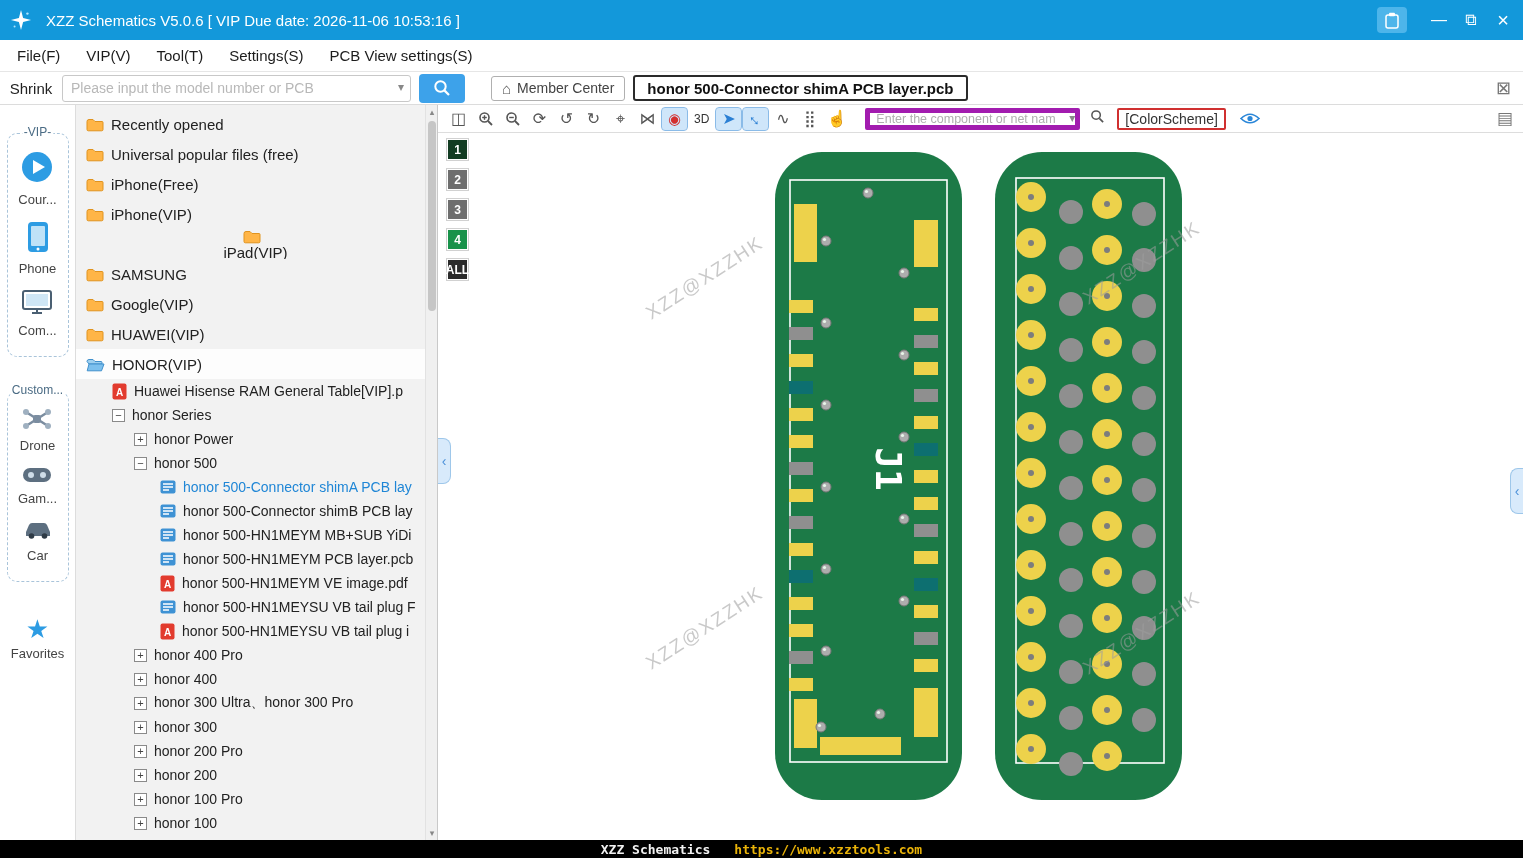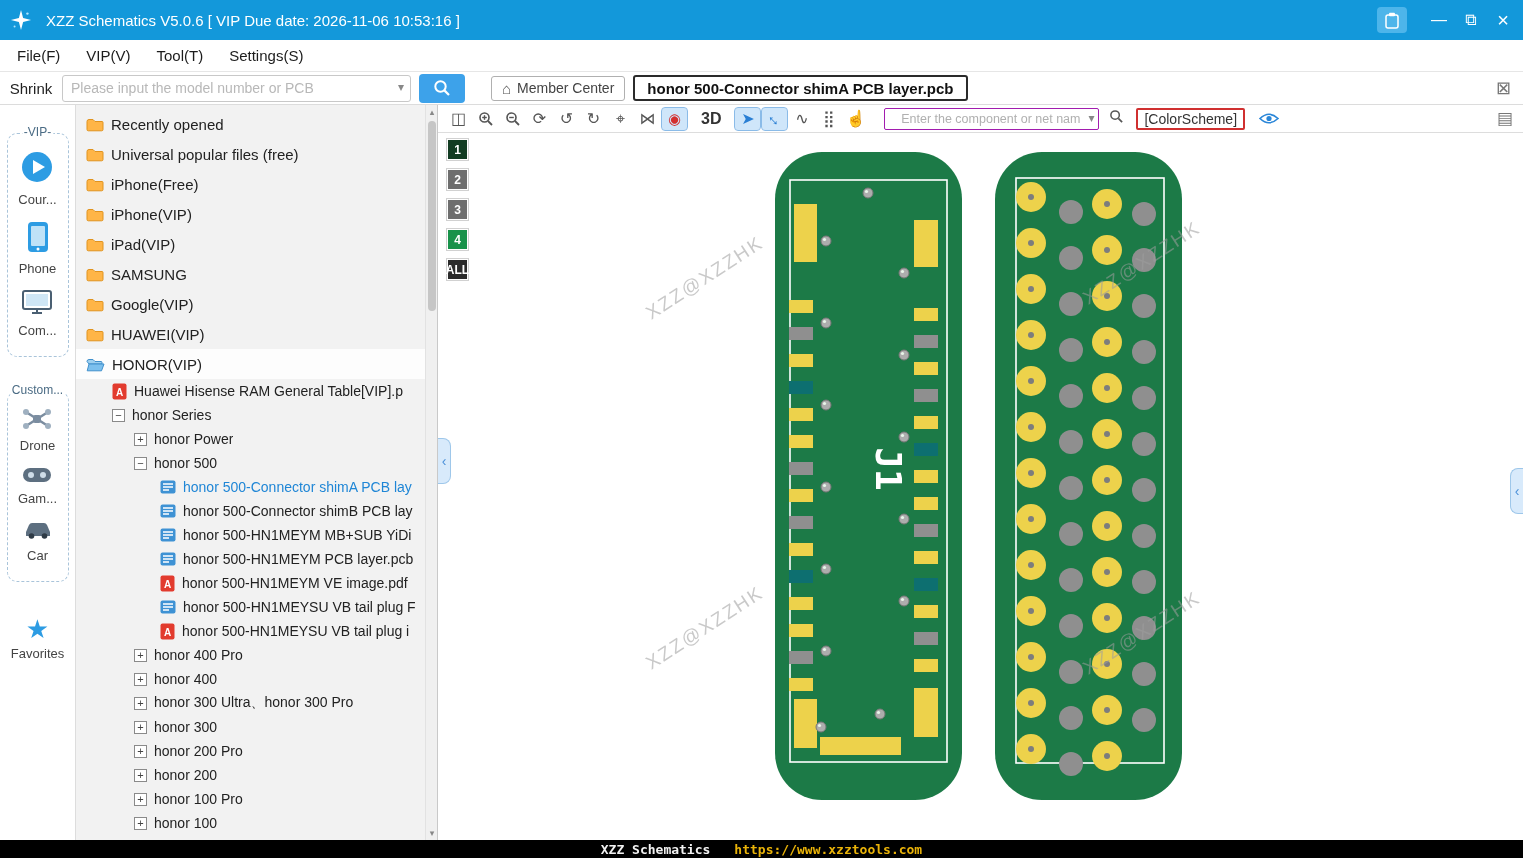--- a/index.html
+++ b/index.html
@@ -62,23 +62,23 @@
 .sb-arrow.up { top:2px; } .sb-arrow.down { bottom:2px; }
 
 
 .main { flex:1 1 auto; min-width:0; display:flex; flex-direction:column; }
 .pcb-toolbar { flex:0 0 28px; border-bottom:1px solid #ddd; display:flex; align-items:center; padding-left:8px; gap:2px; background:#fff; }
 .ticonbtn { width:25px; height:22px; display:flex; align-items:center; justify-content:center; font-size:16px; color:#555; border-radius:3px; }
 .ticonbtn.active { background:#cfe6fa; outline:1px solid #8abbe8; }
 .ticonbtn.red { color:#d32f2f; font-size:15px; }
 .ticonbtn.blue { color:#2a7fd4; }
 .rot45 { transform:rotate(45deg); display:inline-block; }
-.threed { font-weight:bold; font-size:16px; color:#333; padding:0 12px; }
+.threed { font-weight:normal; font-size:12px; color:#333; padding:0 5px; }
 .net-search { position:relative; width:215px; height:22px; margin-left:14px; }
-.net-search input { width:100%; height:100%; border:1px solid #a21caf; border-radius:2px; padding:0 18px 0 6px; font-size:12.5px; color:#333; outline:none; font-family:"Liberation Sans",sans-serif;text-align:right; }
+.net-search input { width:100%; height:100%; border:5px solid #a21caf; border-radius:2px; padding:0 18px 0 6px; font-size:12.5px; color:#333; outline:none; font-family:"Liberation Sans",sans-serif; }
 .net-search input::placeholder { color:#b0b0b0; }
 .net-search .caret { top:3px; right:5px; }
 .net-mag { margin-left:8px; }
 .colorscheme { border:2px solid #d03030; border-radius:2px; height:22px; padding:0 6px; display:flex; align-items:center; font-size:14px; color:#333; margin-left:10px; white-space:nowrap; }
 .eye-btn { margin-left:12px; display:flex; align-items:center; }
 .panel-icon { margin-left:auto; margin-right:10px; font-size:17px; color:#777; }
 
 .viewport { flex:1 1 auto; position:relative; background:#fff; overflow:hidden; }
 svg.pcb { position:absolute; left:0; top:0; }
 .layers { position:absolute; left:9px; top:6px; display:flex; flex-direction:column; gap:9px; z-index:5; }
@@ -118,20 +118,21 @@
       <span class="tb-btn">⧉</span>
       <span class="tb-btn close">×</span>
     </div>
   </div>
 
   <div class="menubar">
     <span class="menu-item">File(F)</span>
     <span class="menu-item">VIP(V)</span>
     <span class="menu-item">Tool(T)</span>
     <span class="menu-item">Settings(S)</span>
+    <span class="menu-item">PCB View settings(S)</span>
   </div>
 
   <div class="searchrow">
     <span class="shrink">Shrink</span>
     <div class="model-search">
       <input type="text" placeholder="Please input the model number or PCB" style="">
       <span class="caret">▾</span>
     </div>
     <span class="search-btn">
       <svg width="18" height="18" viewBox="0 0 18 18">
@@ -242,21 +243,21 @@
             <span class="tlabel">iPhone(Free)</span>
           </div>
           <div class="tree-row lvl0" style="padding-left: 10px;">
             <span class="ticon">
               <svg width="18" height="15">
                 <path d="M1 4.5 Q1 2.5 3 2.5 H7 L9 4.5 H16 Q17 4.5 17 5.5 V12.5 Q17 13.8 15.7 13.8 H2.3 Q1 13.8 1 12.5 Z" fill="#ffb547" stroke="#e0931f" stroke-width="1"></path>
               </svg>
             </span>
             <span class="tlabel">iPhone(VIP)</span>
           </div>
-          <div class="tree-row lvl0" style="padding-left: 10px;">
+          <div class="tree-row lvl0" style="padding-left: 10px; flex-direction: column;">
             <span class="ticon">
               <svg width="18" height="15">
                 <path d="M1 4.5 Q1 2.5 3 2.5 H7 L9 4.5 H16 Q17 4.5 17 5.5 V12.5 Q17 13.8 15.7 13.8 H2.3 Q1 13.8 1 12.5 Z" fill="#ffb547" stroke="#e0931f" stroke-width="1"></path>
               </svg>
             </span>
             <span class="tlabel">iPad(VIP)</span>
           </div>
           <div class="tree-row lvl0" style="padding-left: 10px;">
             <span class="ticon">
               <svg width="18" height="15">

